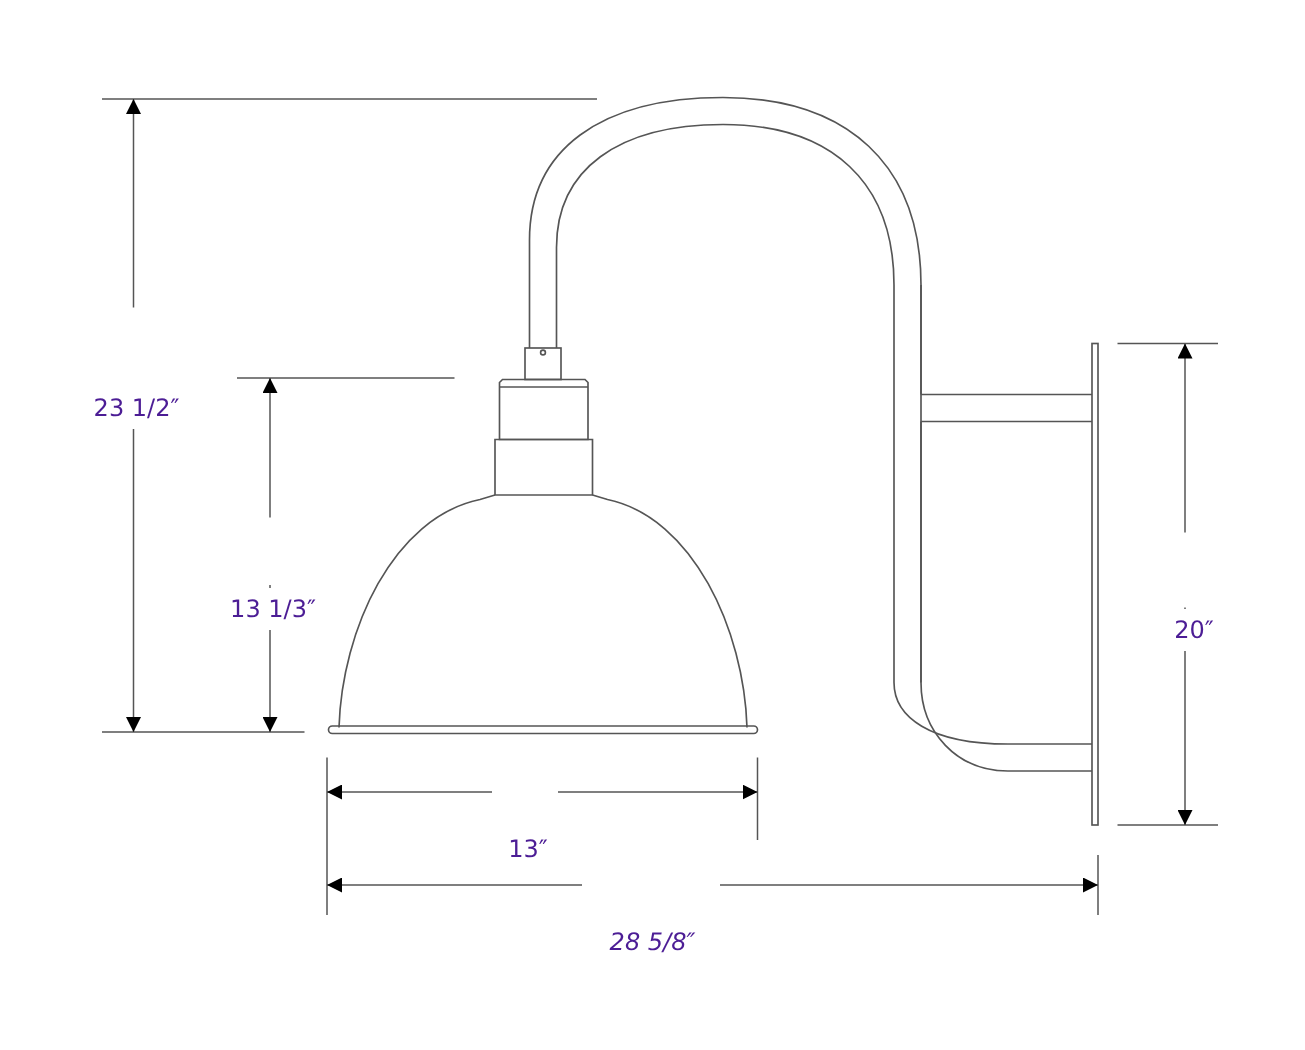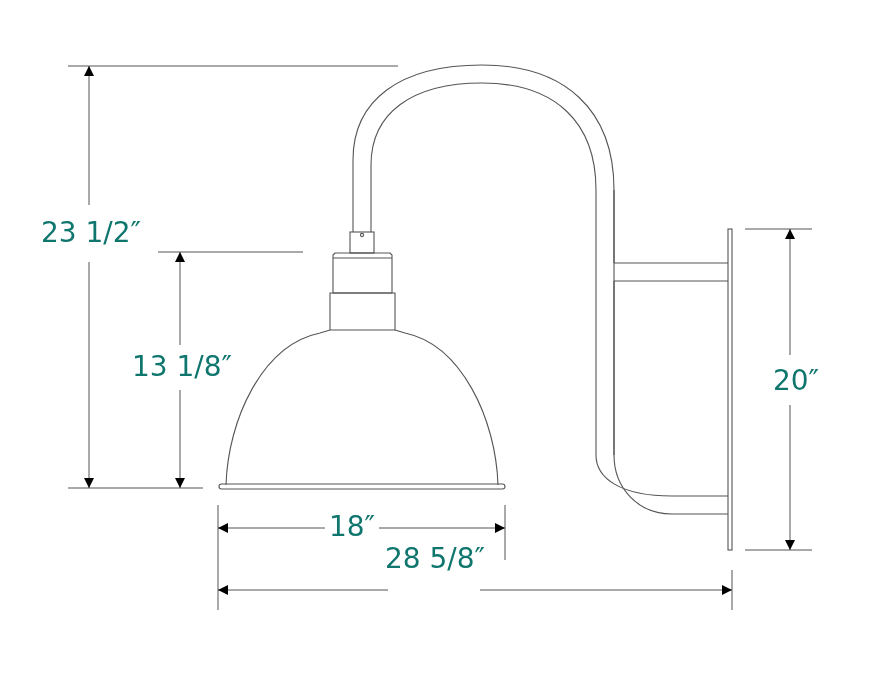--- a/index.html
+++ b/index.html
@@ -1,27 +1,28 @@
 <!DOCTYPE html>
 <html><head>
   <meta charset="utf-8">
   <style>
     html, body { margin: 0; padding: 0; background: #ffffff; }
     body { width: 870px; height: 700px; overflow: hidden; position: relative; }
     #drawing { position: absolute; left: 0; top: 0; width: 870px; height: 700px; }
     .dim-label {
       position: absolute;
       font-family: "DejaVu Sans", sans-serif;
-      font-size: 28px;
-      color: #0f766e;
+      font-size: 16px;
+      color: #4c1d95;
       background: #ffffff;
       line-height: 28px;
       white-space: nowrap;
       padding: 0 4px;
       transform: translate(-50%, -50%);
+      margin-top: 39px;
     }
   </style>
 </head>
 <body>
 
 <svg id="drawing" viewBox="0 0 870 700" xmlns="http://www.w3.org/2000/svg">
   <defs>
     <marker id="ah" viewBox="0 0 10 10" refX="10" refY="5" markerWidth="10" markerHeight="10" markerUnits="userSpaceOnUse" orient="auto-start-reverse">
       <path d="M0,0 L10,5 L0,10 z" fill="#000"></path>
     </marker>
@@ -92,16 +93,16 @@
     <line x1="372" y1="528" x2="505" y2="528" marker-end="url(#ah)"></line>
   </g>
 
   <g stroke="#555" stroke-width="1">
     <line x1="218" y1="590" x2="388" y2="590" marker-start="url(#ah)"></line>
     <line x1="480" y1="590" x2="732" y2="590" marker-end="url(#ah)"></line>
   </g>
 </svg>
 
 <div class="dim-label" style="left:91px; top:233px;">23 1/2″</div>
-<div class="dim-label" style="left:182px; top:367px;">13 1/8″</div>
+<div class="dim-label" style="left:182px; top:367px;">13 1/3″</div>
 <div class="dim-label" style="left:796px; top:381px;">20″</div>
-<div class="dim-label" style="left:352px; top:527px;">18″</div>
-<div class="dim-label" style="left:435px; top:559px;">28 5/8″</div>
+<div class="dim-label" style="left:352px; top:527px;">13″</div>
+<div class="dim-label" style="left:435px; top:589px;font-style:italic;">28 5/8″</div>
 
 </body></html>

